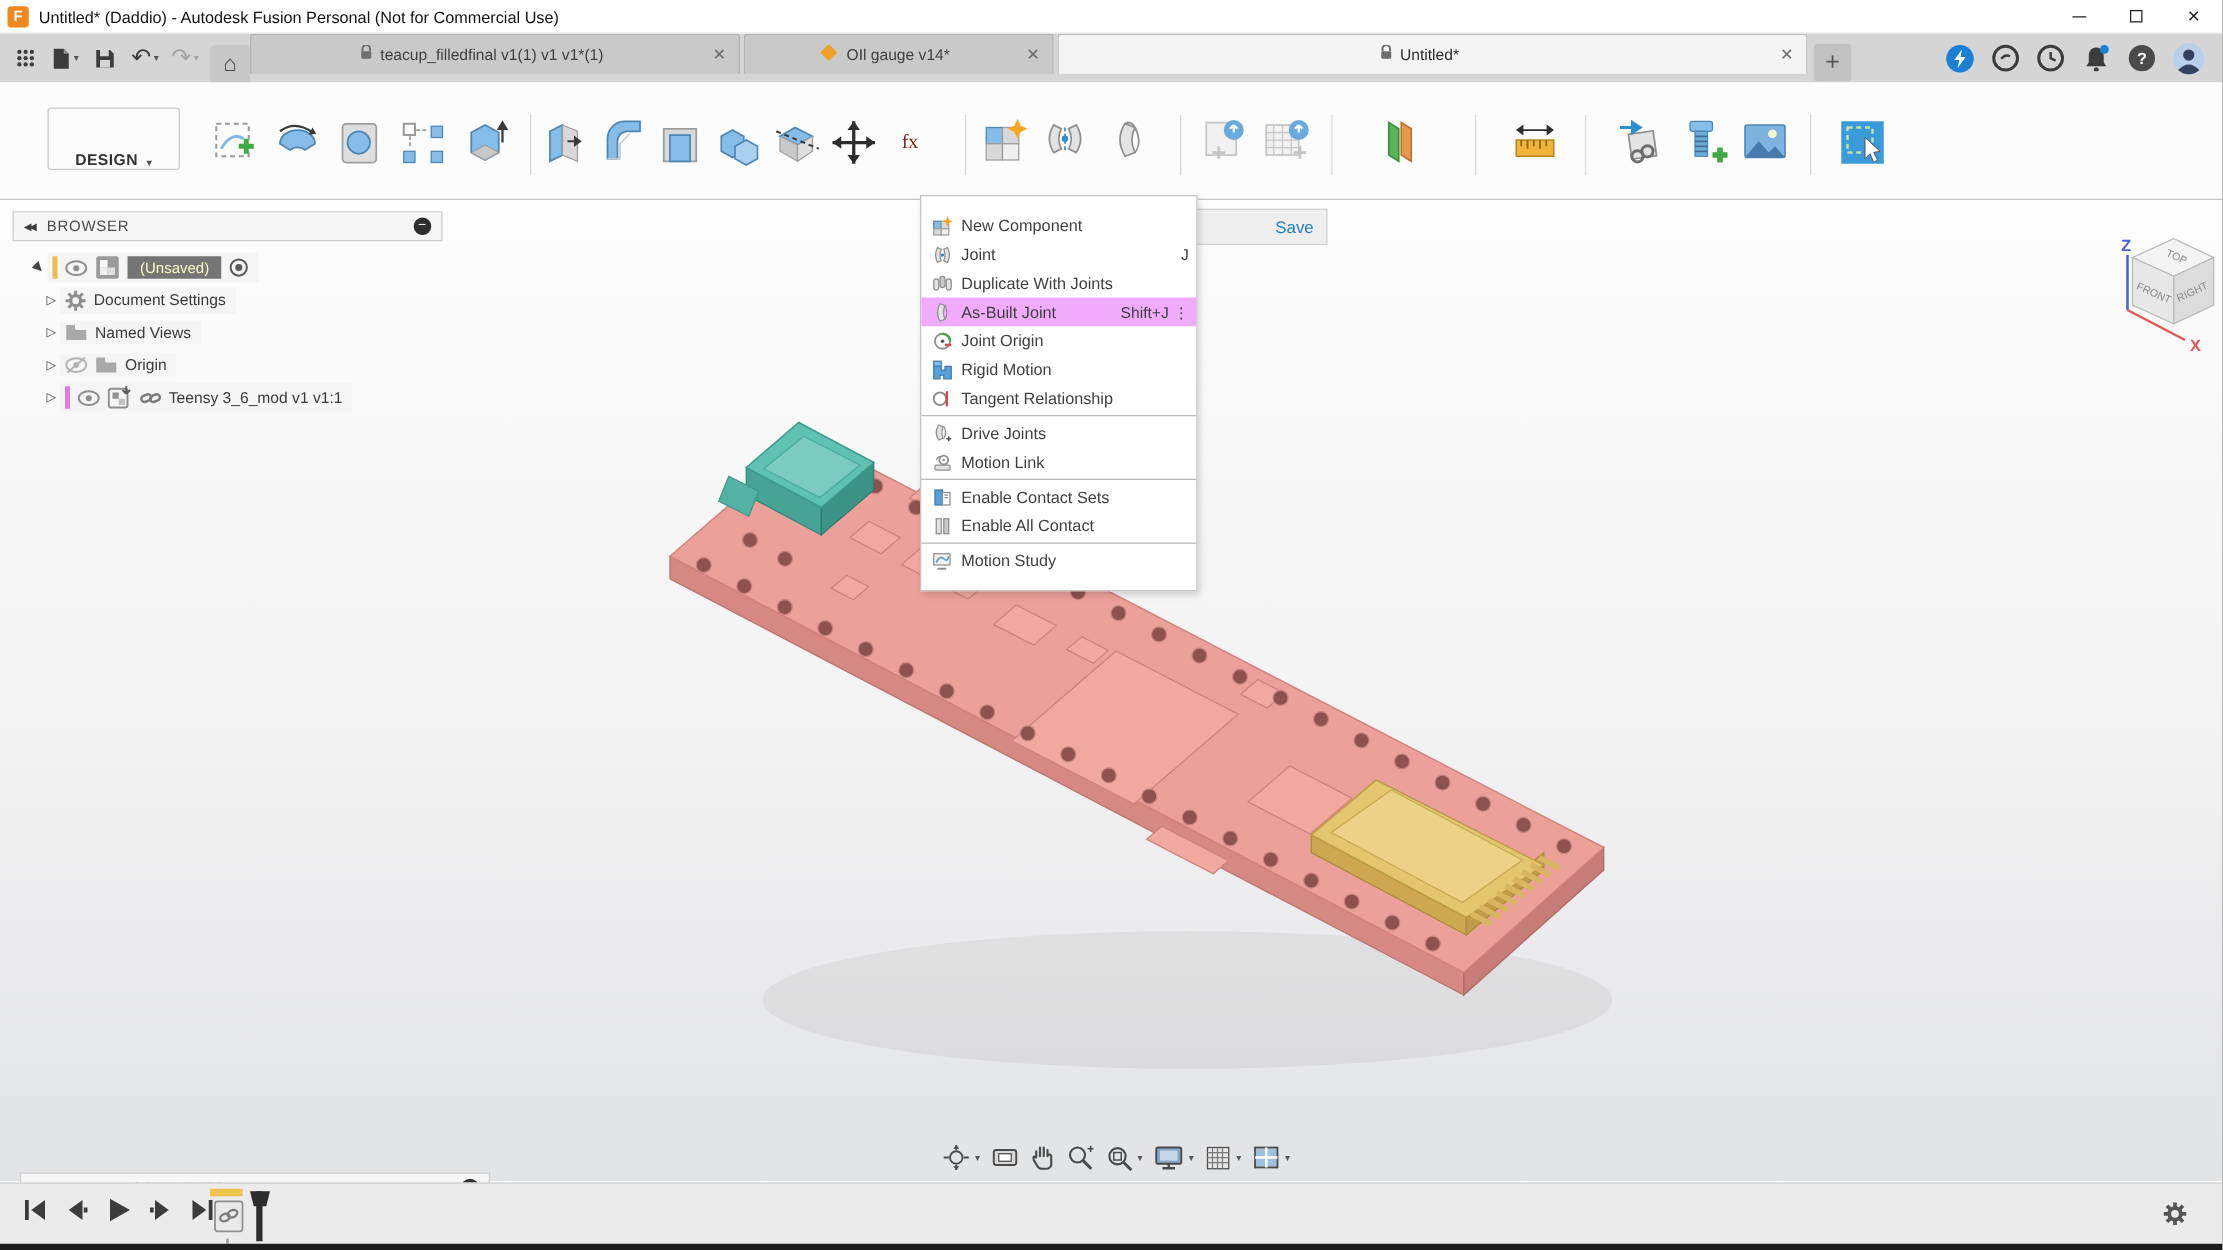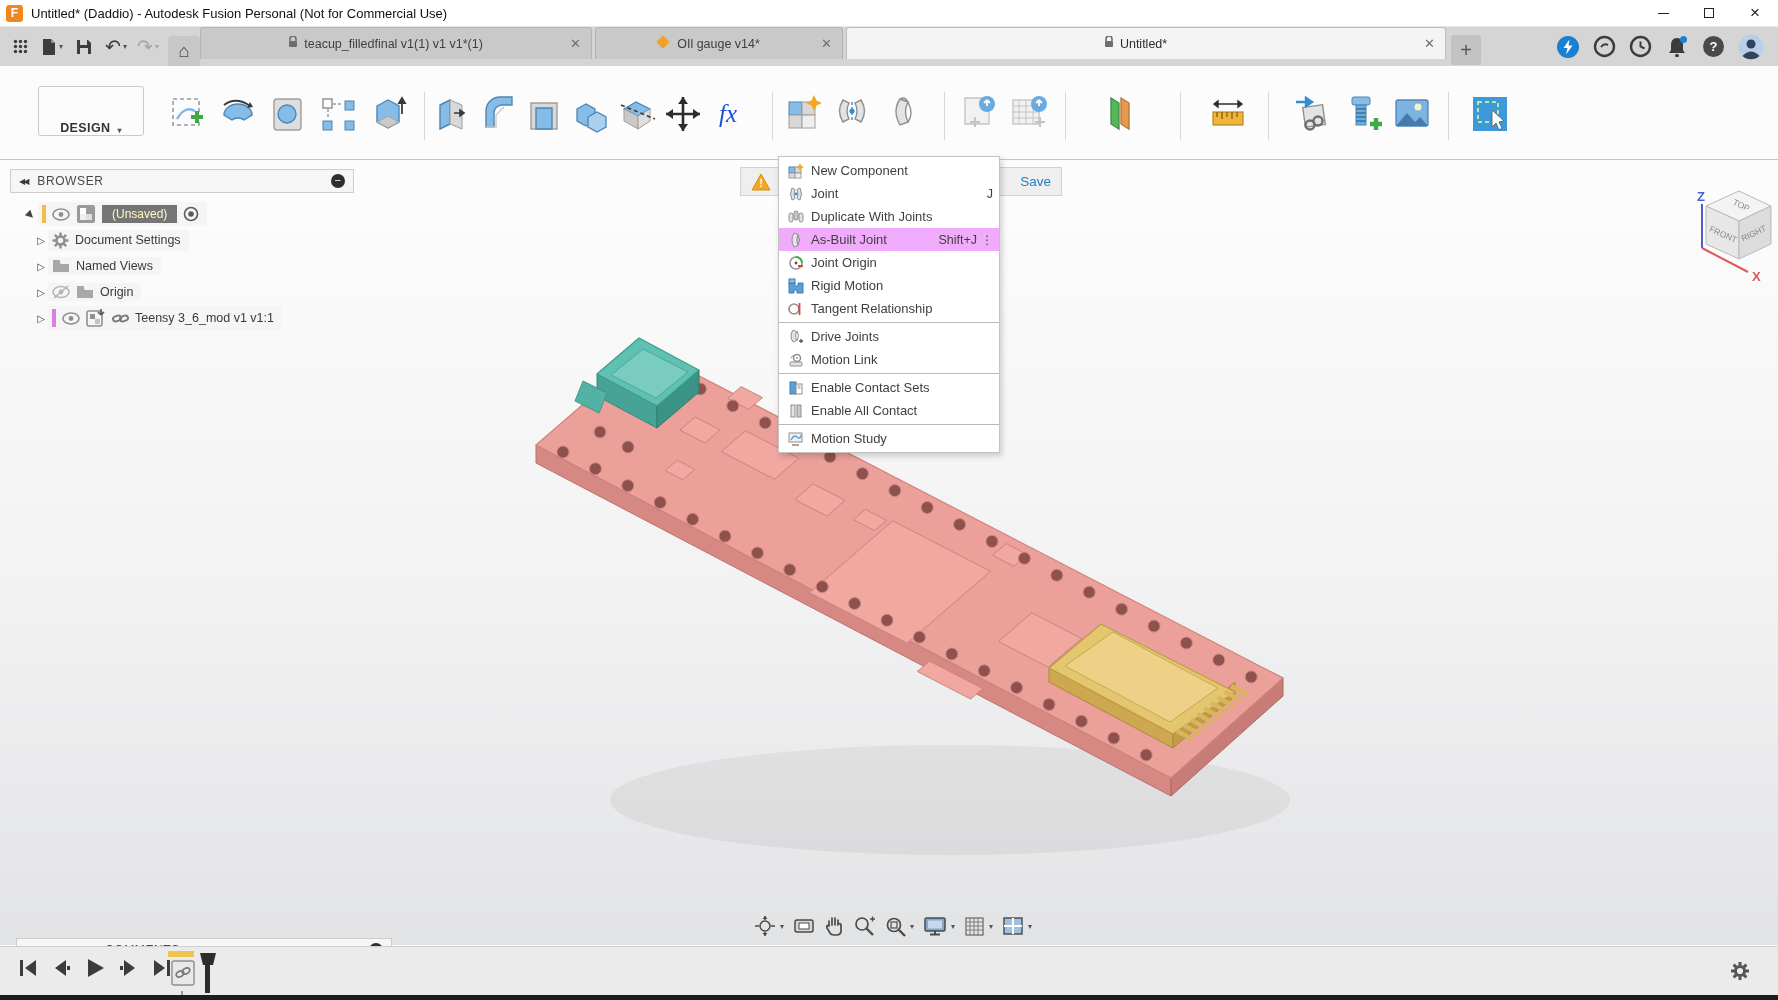--- a/index.html
+++ b/index.html
@@ -46,21 +46,21 @@
 .rib-tab.active::after{content:"";position:absolute;left:14px;right:14px;bottom:-2px;height:4px;background:#0a96d6;border-radius:2px}
 .tool-row{position:absolute;left:0;top:22px;height:52px;width:100%}
 .tgroup{position:absolute;top:0;height:52px;display:flex;align-items:center;gap:6px}
 .gdiv{position:absolute;top:4px;height:48px;width:1px;background:#d8d8d8}
 .glabel{position:absolute;top:73px;height:17px;font-size:11px;color:#5f5f5f;display:flex;align-items:center;justify-content:center;letter-spacing:.3px;width:150px;text-align:center}
 .glabel .caret{margin-left:4px}
 .glabel.hl{background:#1e96d6;color:#fff;top:72px;height:18px}
 .glabel.hl .caret{color:#fff}
 .ticon{width:44px;height:48px;display:flex;align-items:center;justify-content:center}
 .ticon.sm{width:40px}
-.fx{font-size:25px;font-style:italic;color:#1d4ed8;font-family:"Liberation Serif",serif}
+.fx{font-size:16px;color:#7f1d1d;font-family:"Liberation Serif",serif}
 
 
 .canvas{position:absolute;left:0;top:160px;width:100%;height:785px;background:linear-gradient(#fdfdfd 0%,#f2f2f3 55%,#e2e3e5 100%)}
 
 
 .browser{position:absolute;left:10px;top:169px;width:344px}
 .panel-head{height:24px;background:#f6f6f6;border:1px solid #cdcdcd;display:flex;align-items:center;padding:0 8px;color:#4a4a4a;font-size:12px;letter-spacing:.6px}
 .panel-head .coll{font-size:8px;letter-spacing:-2px;margin-right:10px;color:#3c3c3c}
 .circle-btn{margin-left:auto;width:14px;height:14px;border-radius:50%;background:#2e2e2e;color:#fff;font-size:11px;line-height:13px;text-align:center}
 .btree{margin-top:8px;font-size:12.5px;color:#3a3a3a}
@@ -69,21 +69,21 @@
 .trow .strip{display:flex;align-items:center;background:#f5f5f5;padding:2px 8px 2px 4px;gap:6px;border-radius:1px}
 .cbar{width:4px;height:18px}
 .root-label{background:#757575;color:#fef9c3;padding:2px 10px;font-size:12px}
 .ind1{margin-left:24px}
 
 
 .toast{position:absolute;left:740px;top:167px;width:322px;height:29px;background:#efefef;border:1px solid #d2d2d2;display:flex;align-items:center;padding:0 10px;font-size:13px;color:#3c3c3c}
 .toast .save{margin-left:auto;color:#1a7fc4;font-size:13.5px}
 
 
-.menu{position:absolute;left:778px;top:156px;width:222px;background:#fff;border:1px solid #c3c3c3;box-shadow:2px 3px 6px rgba(0,0,0,.18);padding:2px 0;z-index:5}
+.menu{position:absolute;left:736px;top:156px;width:222px;background:#fff;border:1px solid #c3c3c3;box-shadow:2px 3px 6px rgba(0,0,0,.18);padding:12px 0;z-index:5}
 .mitem{height:23px;display:flex;align-items:center;padding:0 6px;font-size:13px;color:#3f3f3f}
 .mitem.hl{background:#f0abfc}
 .mitem .mic{width:22px;display:flex;justify-content:center;align-items:center}
 .mitem .mlabel{margin-left:4px;white-space:nowrap}
 .mitem .msc{margin-left:auto;color:#3f3f3f;font-size:12.5px}
 .mitem .dots{width:12px;text-align:center;color:#3c3c3c;font-size:12px;letter-spacing:0;margin-left:4px;line-height:1}
 .msep{height:1px;background:#b9b9b9;margin:2px 0}
 
 
 .comments{position:absolute;left:16px;top:938px;width:376px}

